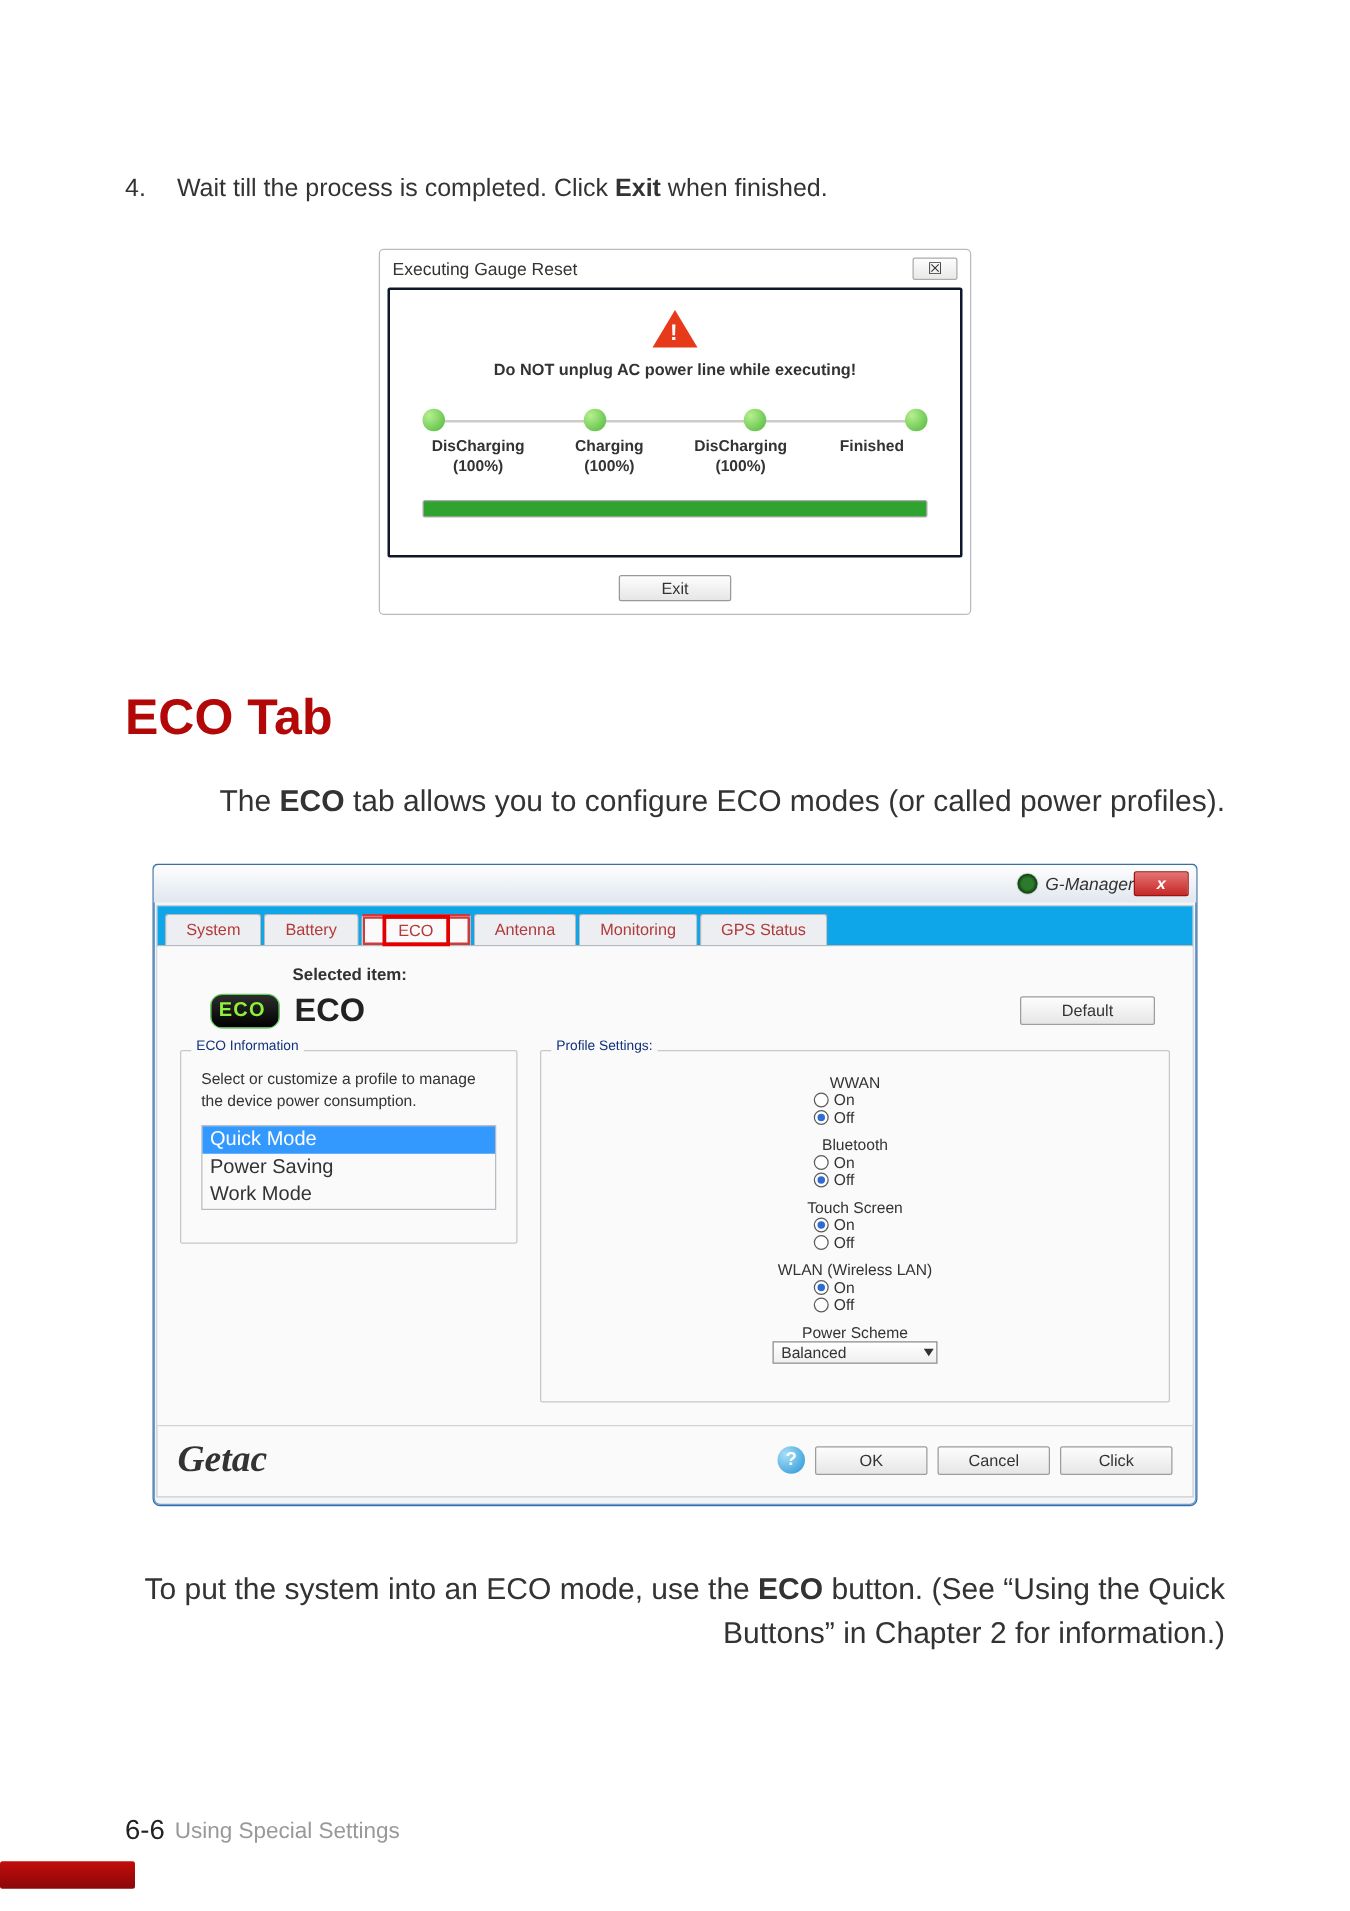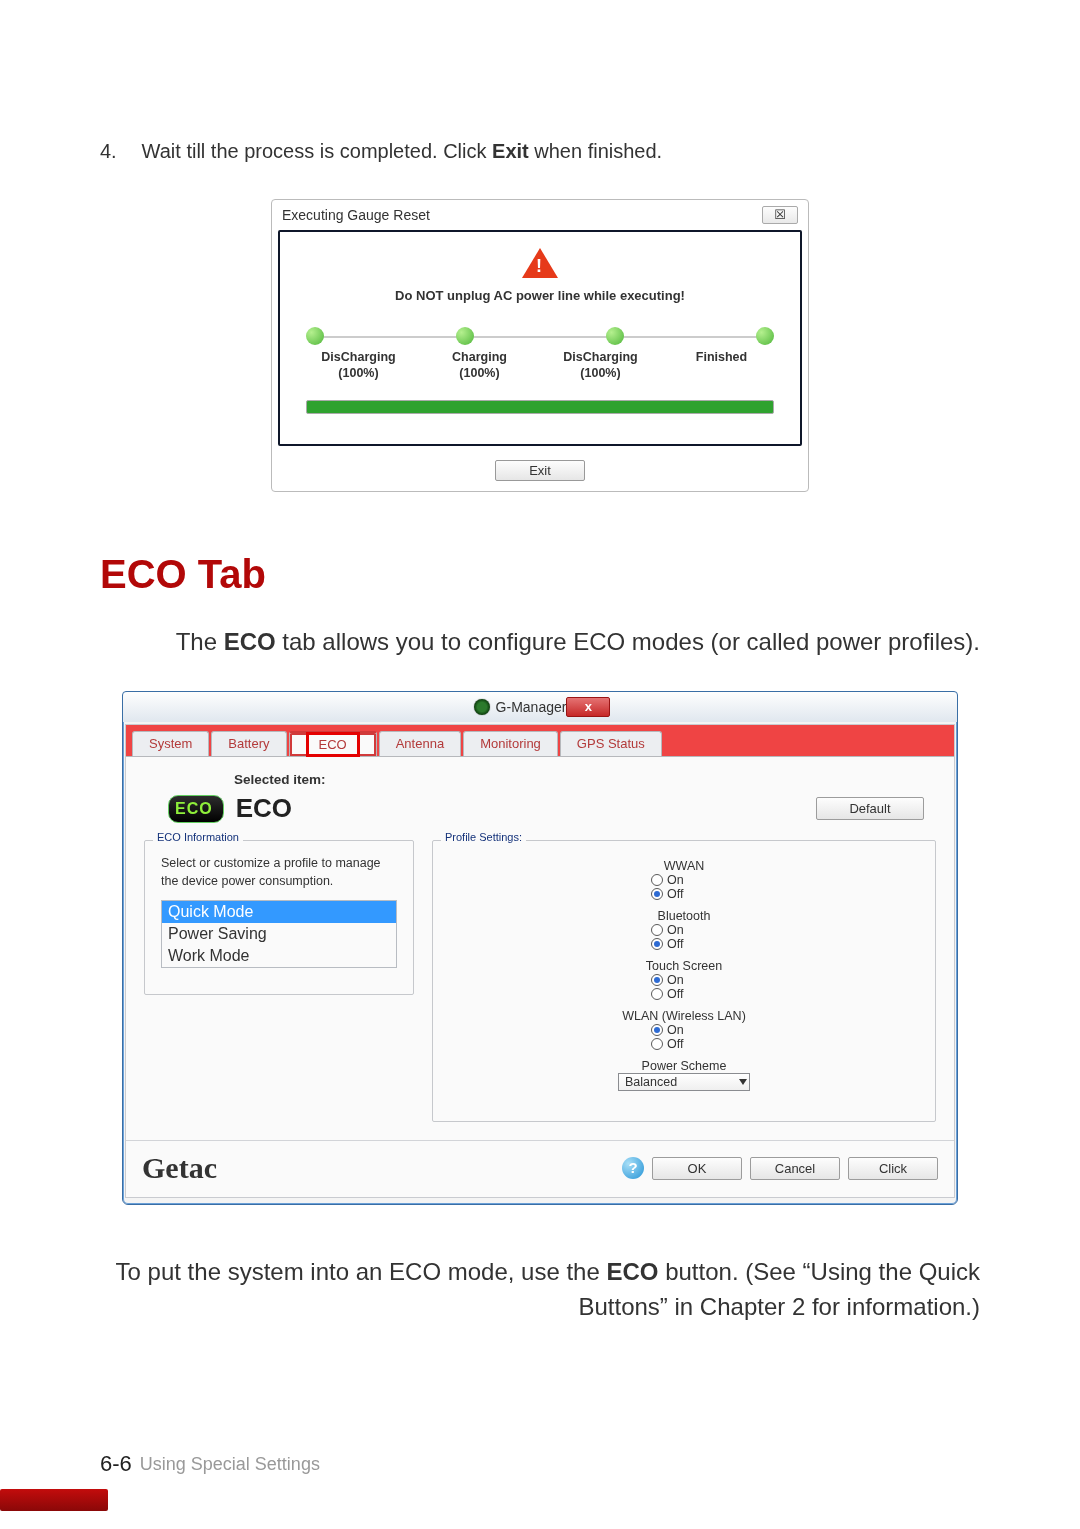--- a/index.html
+++ b/index.html
@@ -18,21 +18,21 @@
       font-size: 20px;
       margin-bottom: 36px;
       color: #333;
     }
     .step-num { display: inline-block; width: 36px; }
     .bold { font-weight: bold; }
 
     
     .dialog1-wrap { display: flex; justify-content: center; margin-bottom: 60px; }
     .dialog1 {
-      width: 538px;
+      width: 474px;
       border: 1px solid #bbb;
       border-radius: 4px;
       background: #fff;
       font-size: 14px;
       color: #333;
     }
     .d1-titlebar {
       padding: 6px 10px 2px 10px;
       display: flex;
       justify-content: space-between;
@@ -155,24 +155,25 @@
       background: #f4f4f4;
       font-family: Tahoma, Arial, sans-serif;
       font-size: 14px;
       color: #333;
       box-shadow: 0 0 0 1px #6aa0d8 inset;
     }
     .d2-titlebar {
       height: 30px;
       background: linear-gradient(#fefefe, #e0e7ef);
       display: flex;
-      justify-content: center;
+      justify-content: flex-end;
       align-items: center;
       padding: 0 6px 0 10px;
       border-radius: 4px 4px 0 0;
+      font-style: italic;
     }
     .d2-titleleft { display:flex; align-items:center; gap:6px; }
     .d2-title-icon {
       width: 16px; height: 16px;
       background: radial-gradient(circle, #2c7a2c 40%, #0d3d0d 70%);
       border-radius: 50%;
       box-shadow: 0 0 1px #333;
     }
     .d2-title { font-size: 14px; color:#333; }
     .d2-close {
@@ -190,21 +191,21 @@
       margin: 2px 2px 6px 2px;
       border: 1px solid #c9cbd0;
       background: #fafafa;
       padding: 0 0 8px 0;
     }
     .d2-tabs {
       display: flex;
       gap: 2px;
       padding: 6px 6px 0 6px;
       border-bottom: 1px solid #b6b8bc;
-      background: #ef4444;
+      background: #0ea5e9;
     }
     .d2-tab {
       padding: 4px 16px;
       font-size: 13px;
       border: 1px solid #b6b8bc;
       border-bottom: none;
       border-radius: 3px 3px 0 0;
       background: #eceef1;
       color: #b33a3a;
     }
@@ -321,20 +322,21 @@
 
     .d2-footer {
       display:flex;
       justify-content: space-between;
       align-items: center;
       padding: 10px 16px 4px 16px;
       border-top: 1px solid #d2d4d8;
     }
     .getac {
       font-family: Georgia, 'Times New Roman', serif;
+      font-style: italic;
       font-weight: bold;
       font-size: 30px;
       color: #333;
     }
     .d2-btns { display:flex; gap: 8px; align-items:center; }
     .help-ico {
       width: 22px; height: 22px;
       border-radius: 50%;
       background: radial-gradient(circle at 30% 30%, #a8dff7, #2493d6);
       color: #fff;

